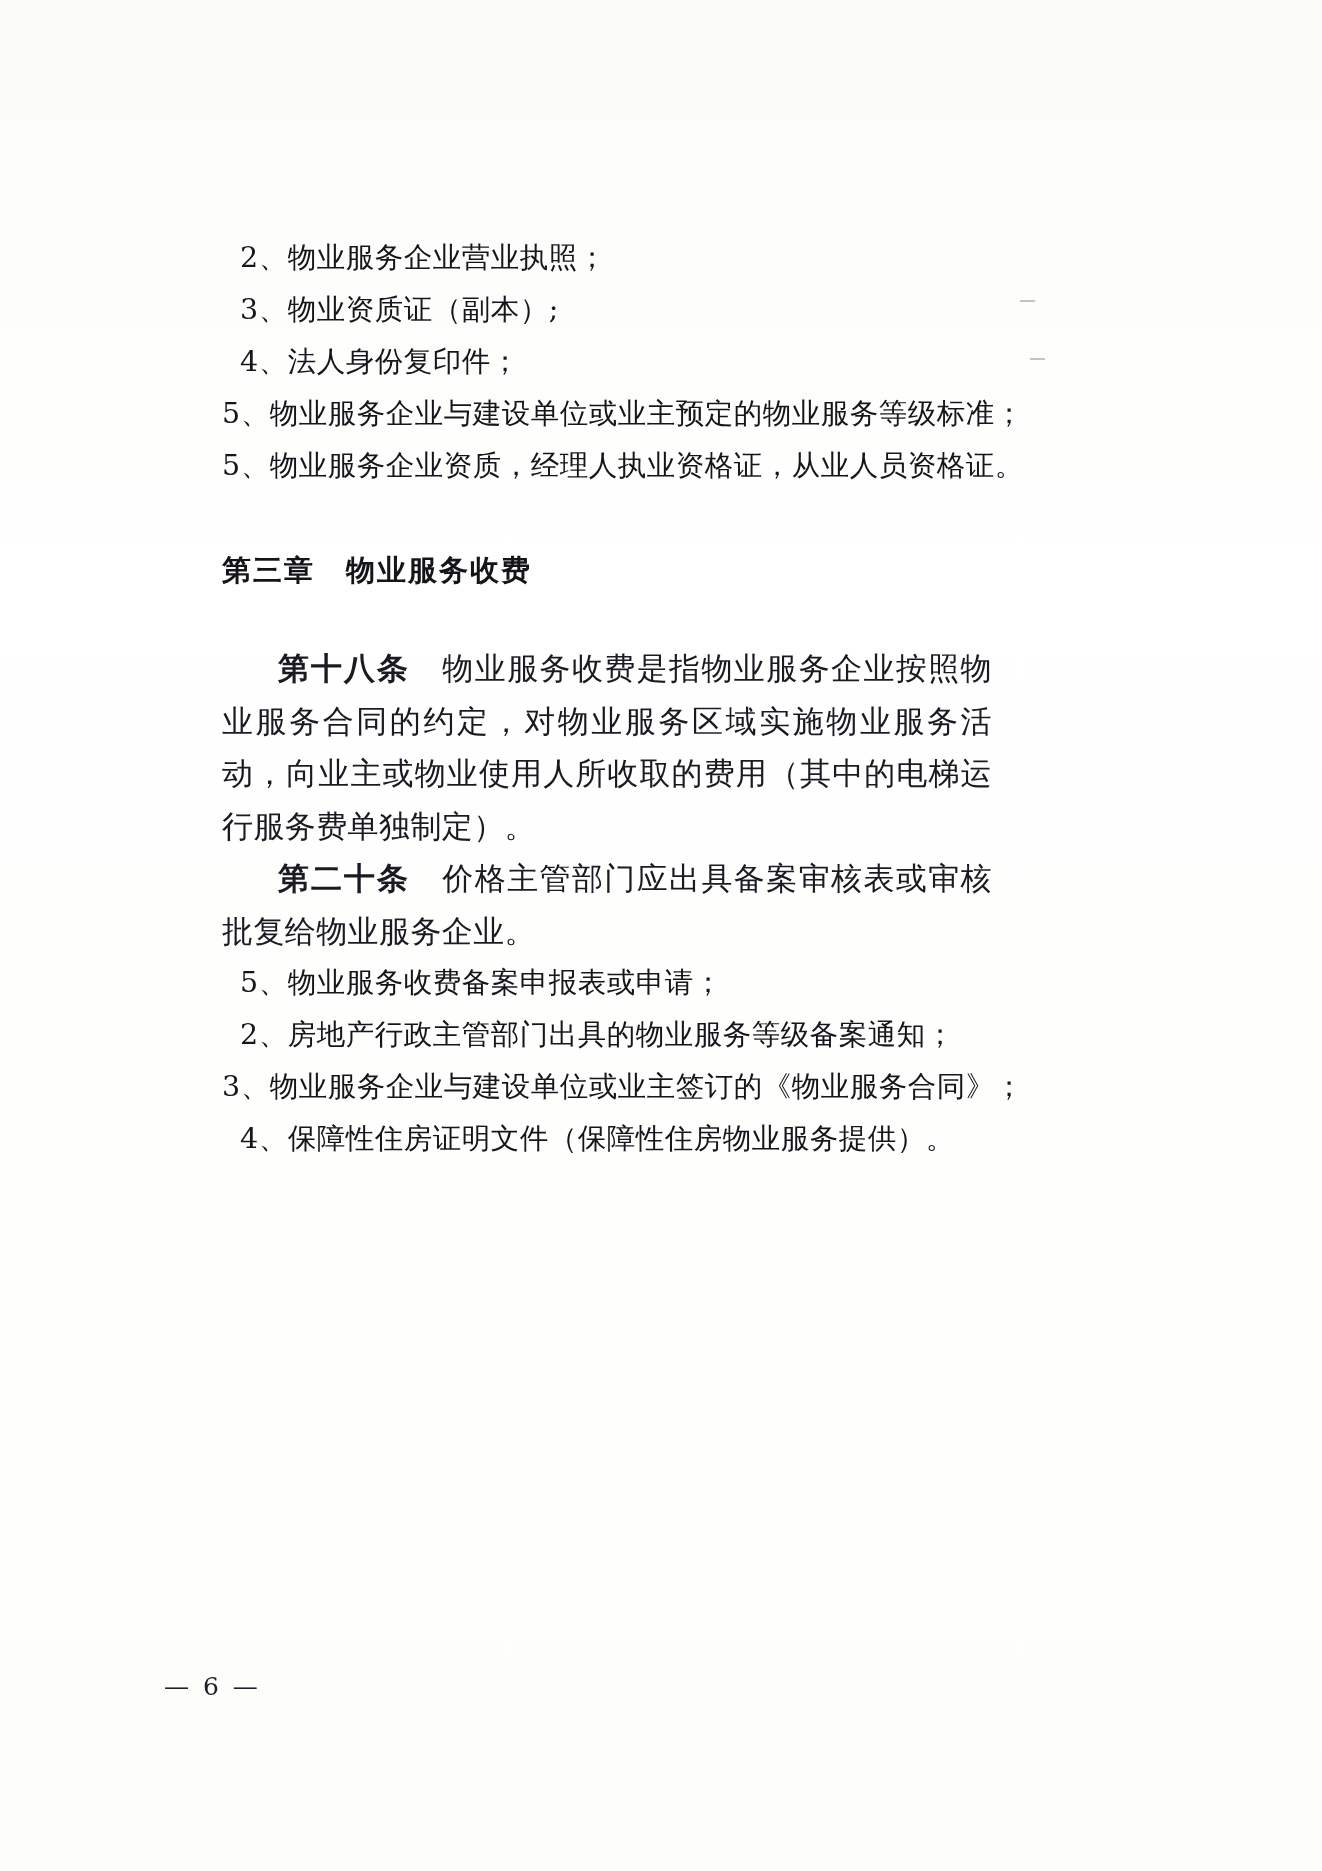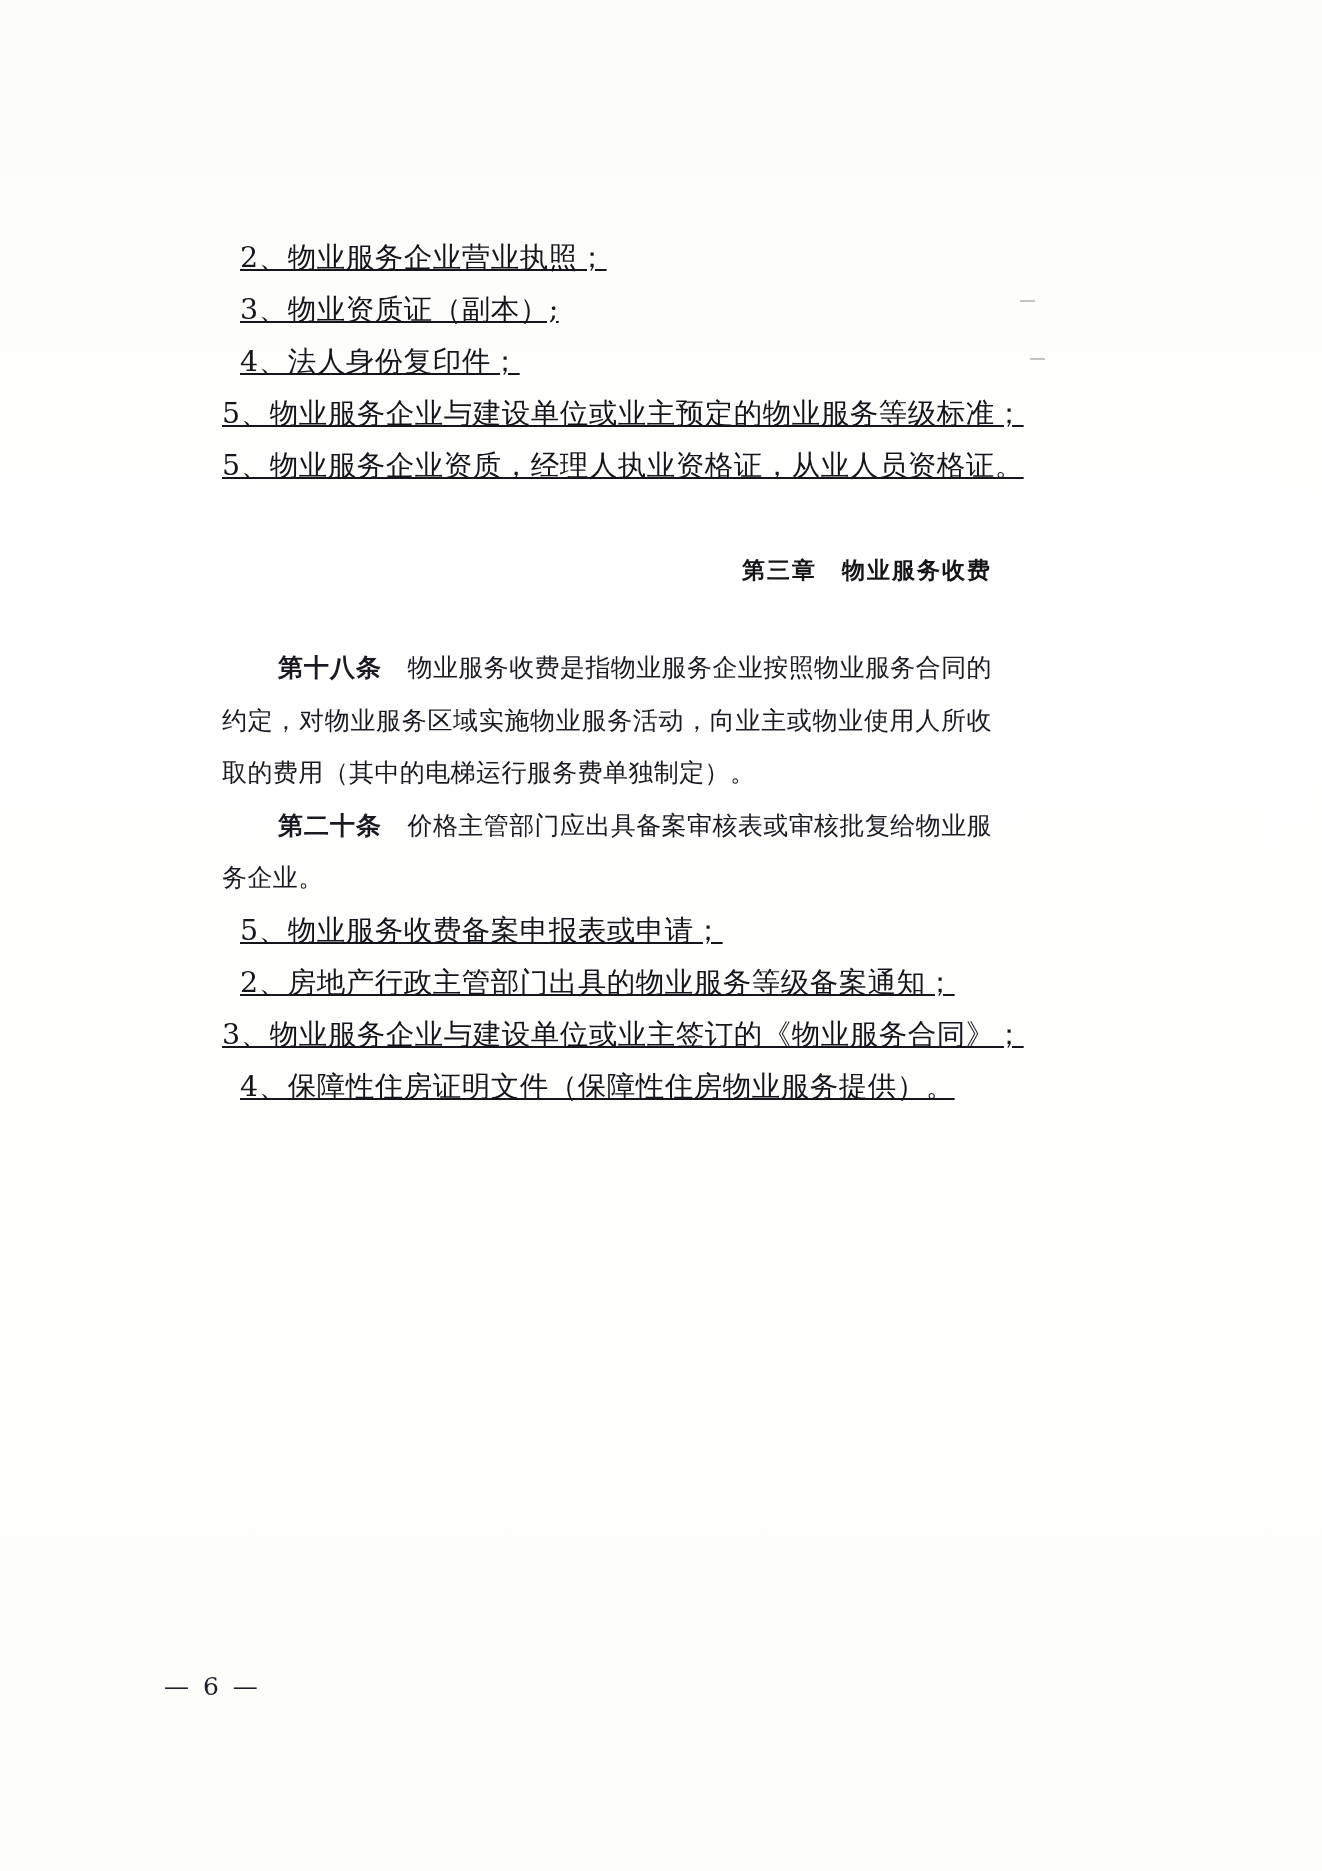--- a/index.html
+++ b/index.html
@@ -39,38 +39,37 @@
   }
   .line {
     font-size: 28.5px;
     line-height: 52px;
     letter-spacing: 0.5px;
     white-space: pre;
     color: #15151c;
   }
   .list-line {
     text-indent: 0;
-    text-decoration: underline;
   }
   .list-line.indent-sm {
     padding-left: 18px;
   }
   .chapter-title {
-    text-align: right;
-    font-size: 23px;
+    text-align: left;
+    font-size: 29px;
     font-weight: bold;
     line-height: 52px;
     margin-top: 52px;
     margin-bottom: 46px;
     letter-spacing: 2px;
     font-family: "DejaVu Sans", sans-serif;
     color: #141419;
   }
   .para {
-    font-size: 25px;
+    font-size: 31px;
     line-height: 52.5px;
     text-align: justify;
     text-justify: inter-ideograph;
     letter-spacing: 0.4px;
     margin: 0;
     text-indent: 56px;
   }
   .para .art {
     font-weight: bold;
     font-family: "DejaVu Sans", sans-serif;

